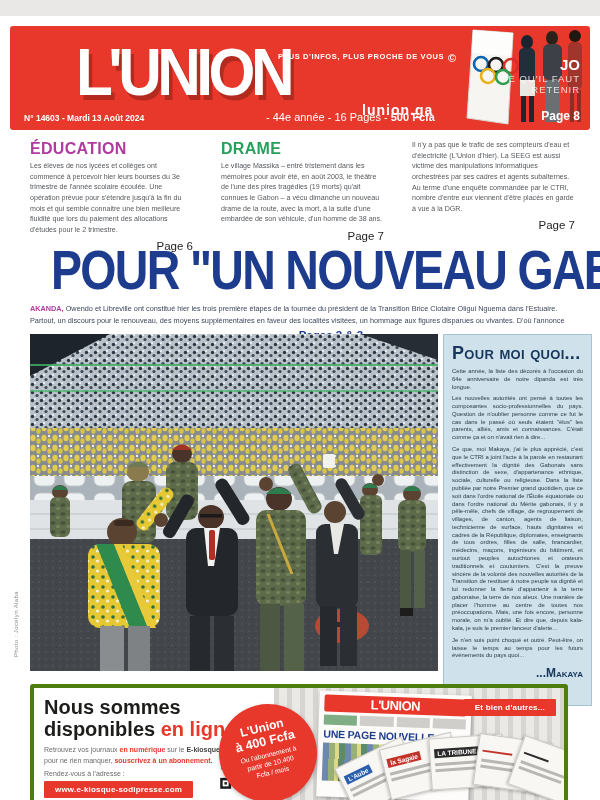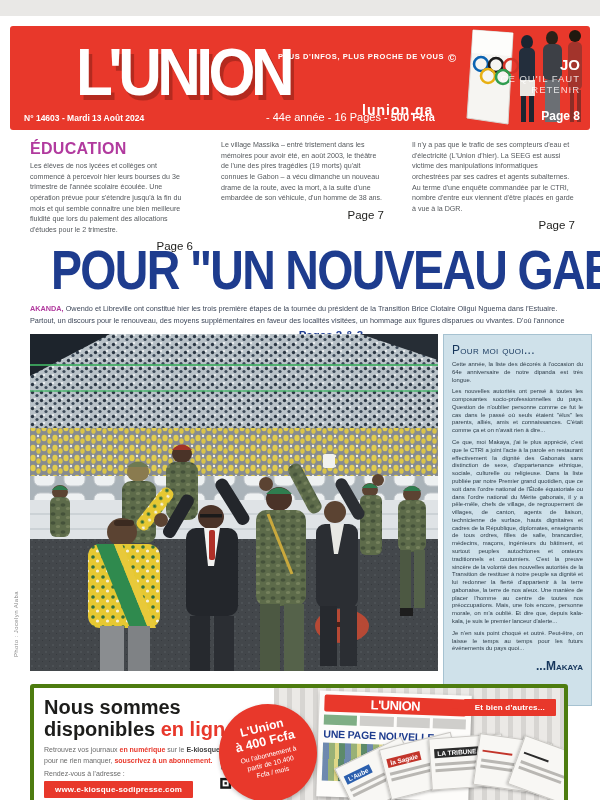--- a/index.html
+++ b/index.html
@@ -46,21 +46,21 @@
   .lead-prefix { color:#b13a9e; font-weight:bold; }
   .lead-pages { font-size:11.5px; font-weight:bold; color:#1e3c8e; margin-left:6px; }
   
   .photo { position:absolute; left:30px; top:318px; width:408px; height:337px; background:#3c4044; }
   .photo svg { display:block; width:100%; height:100%; }
   .credit { position:absolute; left:13px; top:575px; font-size:6px; color:#8a8a8a;
     writing-mode:vertical-rl; transform:rotate(180deg); letter-spacing:.4px; }
   
   .column { position:absolute; left:443px; top:318px; width:149px; height:372px;
     background:#cfe1ea; border:1px solid #a6c2d1; padding:8px 8px 6px; overflow:hidden; }
-  .col-title { font-size:12px; font-weight:normal; color:#16365c;
+  .col-title { font-size:18px; font-weight:bold; color:#16365c;
     font-variant:small-caps; letter-spacing:.3px; margin-bottom:4px; }
   .col-p { font-size:5.9px; line-height:1.32; color:#2b3a46; margin-bottom:4px; text-align:justify; }
   .col-sign { text-align:right; font-size:12px; font-weight:bold; color:#16365c;
     font-variant:small-caps; margin-top:6px; }
   
   .ad { position:absolute; left:30px; top:668px; width:538px; height:120px;
     border:4px solid #4d7c0f; border-radius:3px; background:#fff; overflow:hidden; }
   .ad-left { position:absolute; left:0; top:0; width:240px; height:100%; background:#fff; padding:9px 10px; }
   .ad-h { font-size:20px; font-weight:bold; color:#1d1d1b; line-height:1.08; }
   .ad-h .accent { color:#e8382b; }
@@ -149,20 +149,21 @@
     </div>
   </div>
 
   <div class="sections">
     <div class="section">
       <div class="sec-title magenta">ÉDUCATION</div>
       <div class="sec-body">Les élèves de nos lycées et collèges ont commencé à percevoir hier leurs bourses du 3e trimestre de l'année scolaire écoulée. Une opération prévue pour s'étendre jusqu'à la fin du mois et qui semble connaitre une bien meilleure fluidité que lors du paiement des allocations d'études pour le 2 trimestre.</div>
       <div class="sec-page">Page 6</div>
     </div>
     <div class="section">
+      <div class="sec-title green">DRAME</div>
       <div class="sec-body">Le village Massika – entré tristement dans les mémoires pour avoir été, en août 2003, le théâtre de l'une des pires tragédies (19 morts) qu'ait connues le Gabon – a vécu dimanche un nouveau drame de la route, avec la mort, à la suite d'une embardée de son véhicule, d'un homme de 38 ans.</div>
       <div class="sec-page">Page 7</div>
     </div>
     <div class="section">
       <div class="sec-body">Il n'y a pas que le trafic de ses compteurs d'eau et d'électricité (L'Union d'hier). La SEEG est aussi victime des manipulations informatiques orchestrées par ses cadres et agents subalternes. Au terme d'une enquête commandée par le CTRI, nombre d'entre eux viennent d'être placés en garde à vue à la DGR.</div>
       <div class="sec-page">Page 7</div>
     </div>
   </div>
 
   <div class="headline">POUR "UN NOUVEAU GABON"</div>

